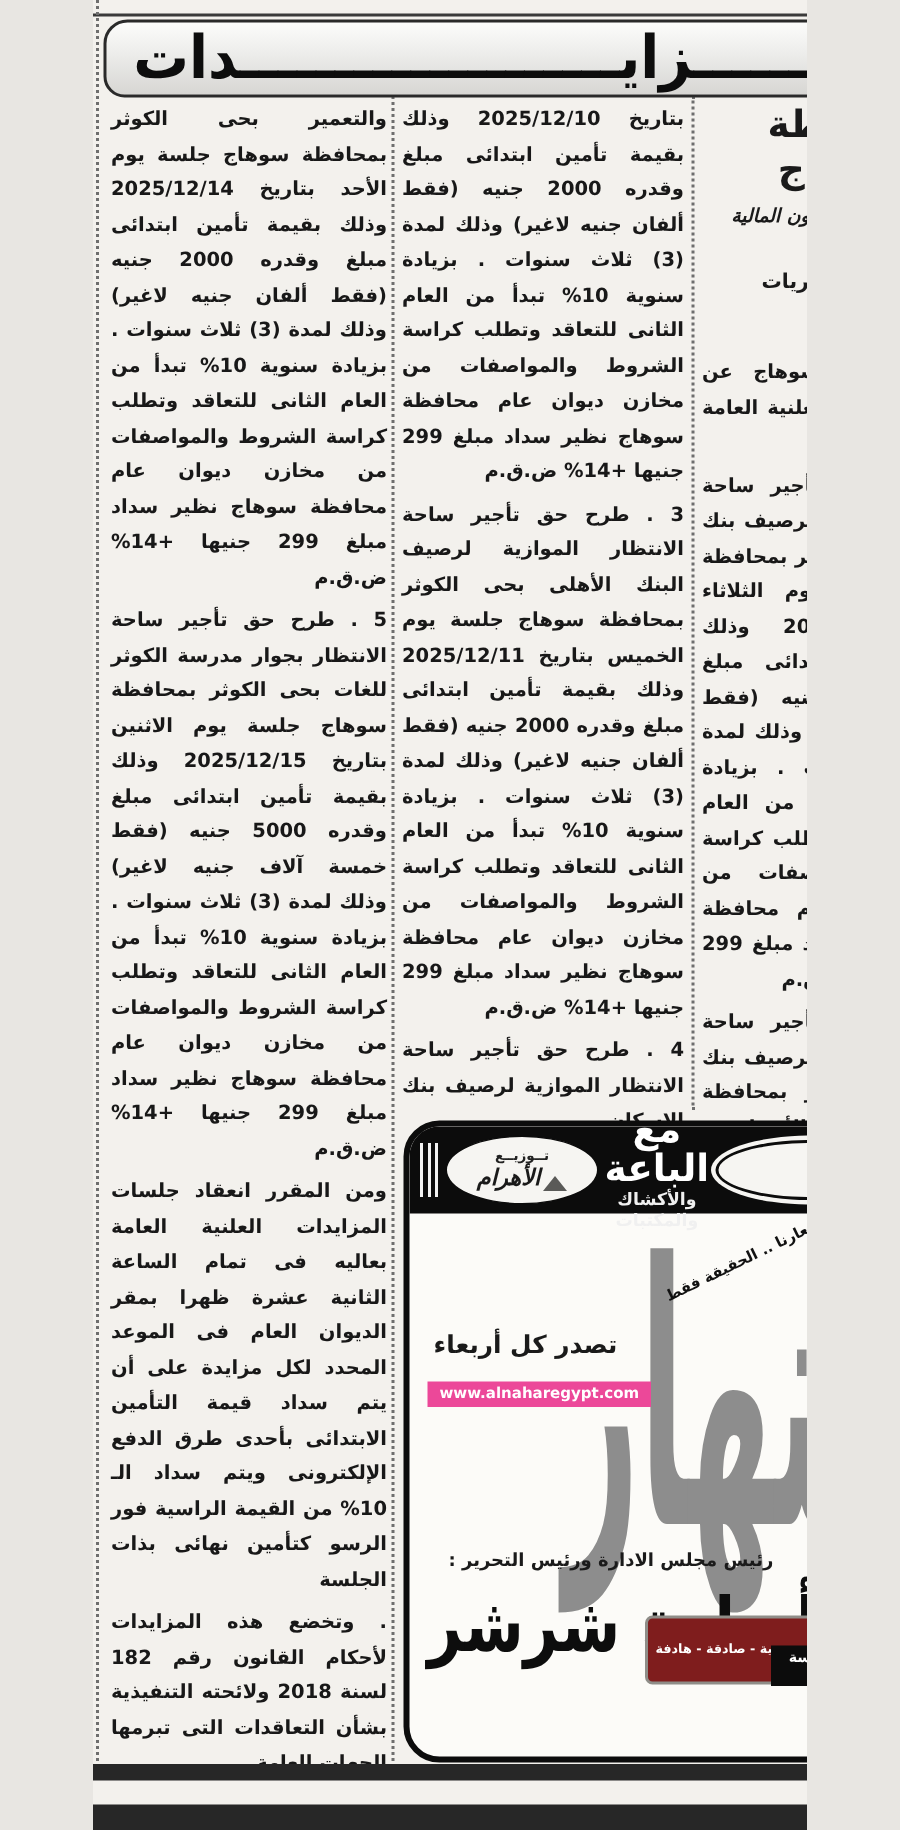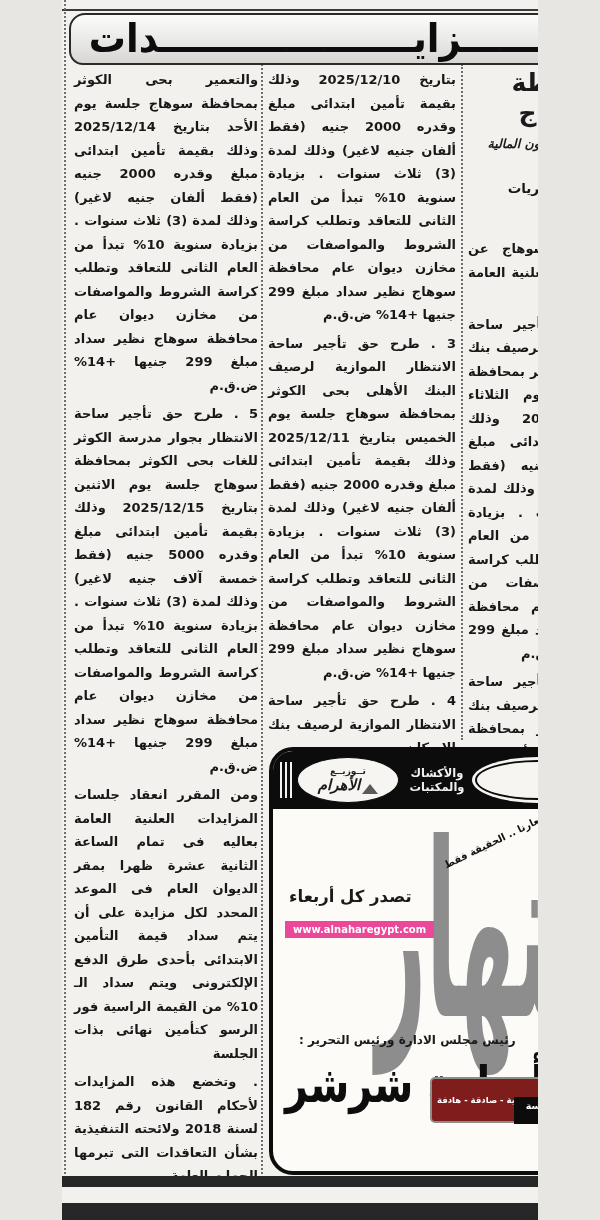--- a/index.html
+++ b/index.html
@@ -148,20 +148,21 @@
     <div id="masthead">
       <div class="hatch"></div>
       <div class="oval-dist">
         <div class="dist-top">تــوزيــع</div>
         <div class="dist-row">
           <span class="pyramid"></span>
           <span class="dist-name">الأهرام</span>
         </div>
       </div>
       <div class="mast-center">
+        <div class="mast-title">مع الباعة</div>
         <div class="mast-sub">والأكشاك والمكتبات</div>
       </div>
       <div class="oval-today">
         <span>اليوم</span>
       </div>
       <div class="hatch"></div>
     </div>
 
     <div id="ad-body">
       <div class="paper-name">النهار</div>

